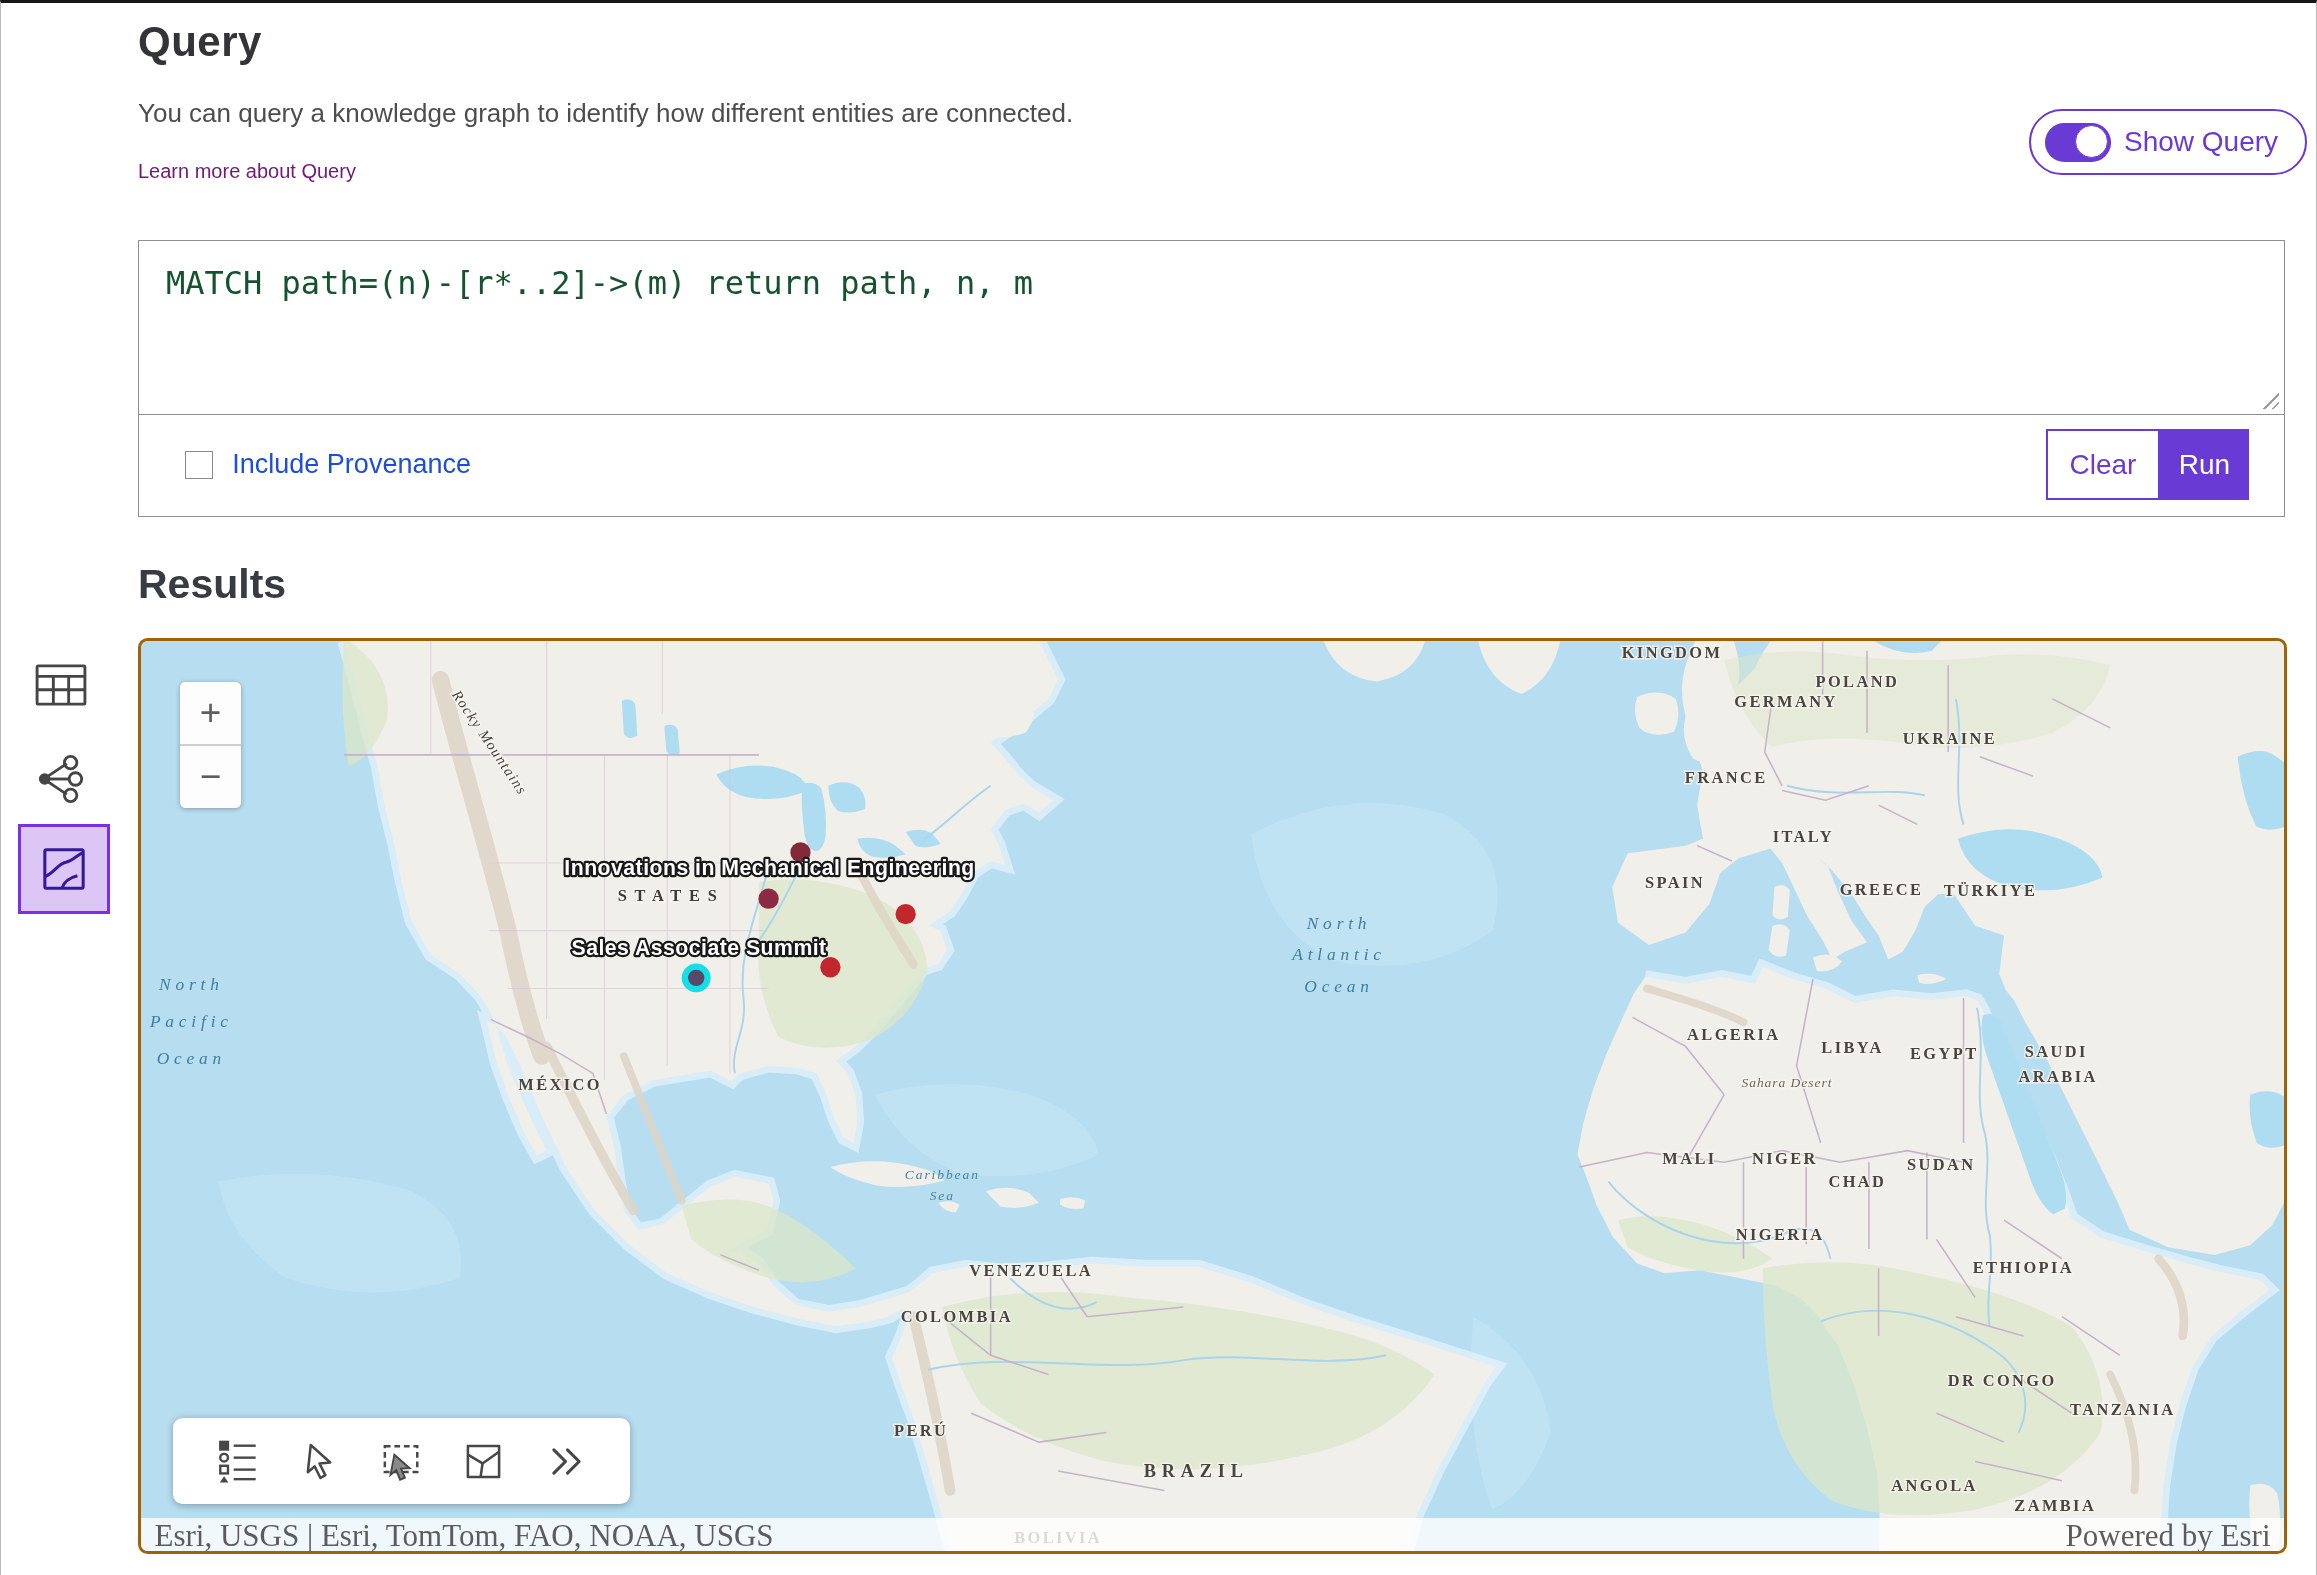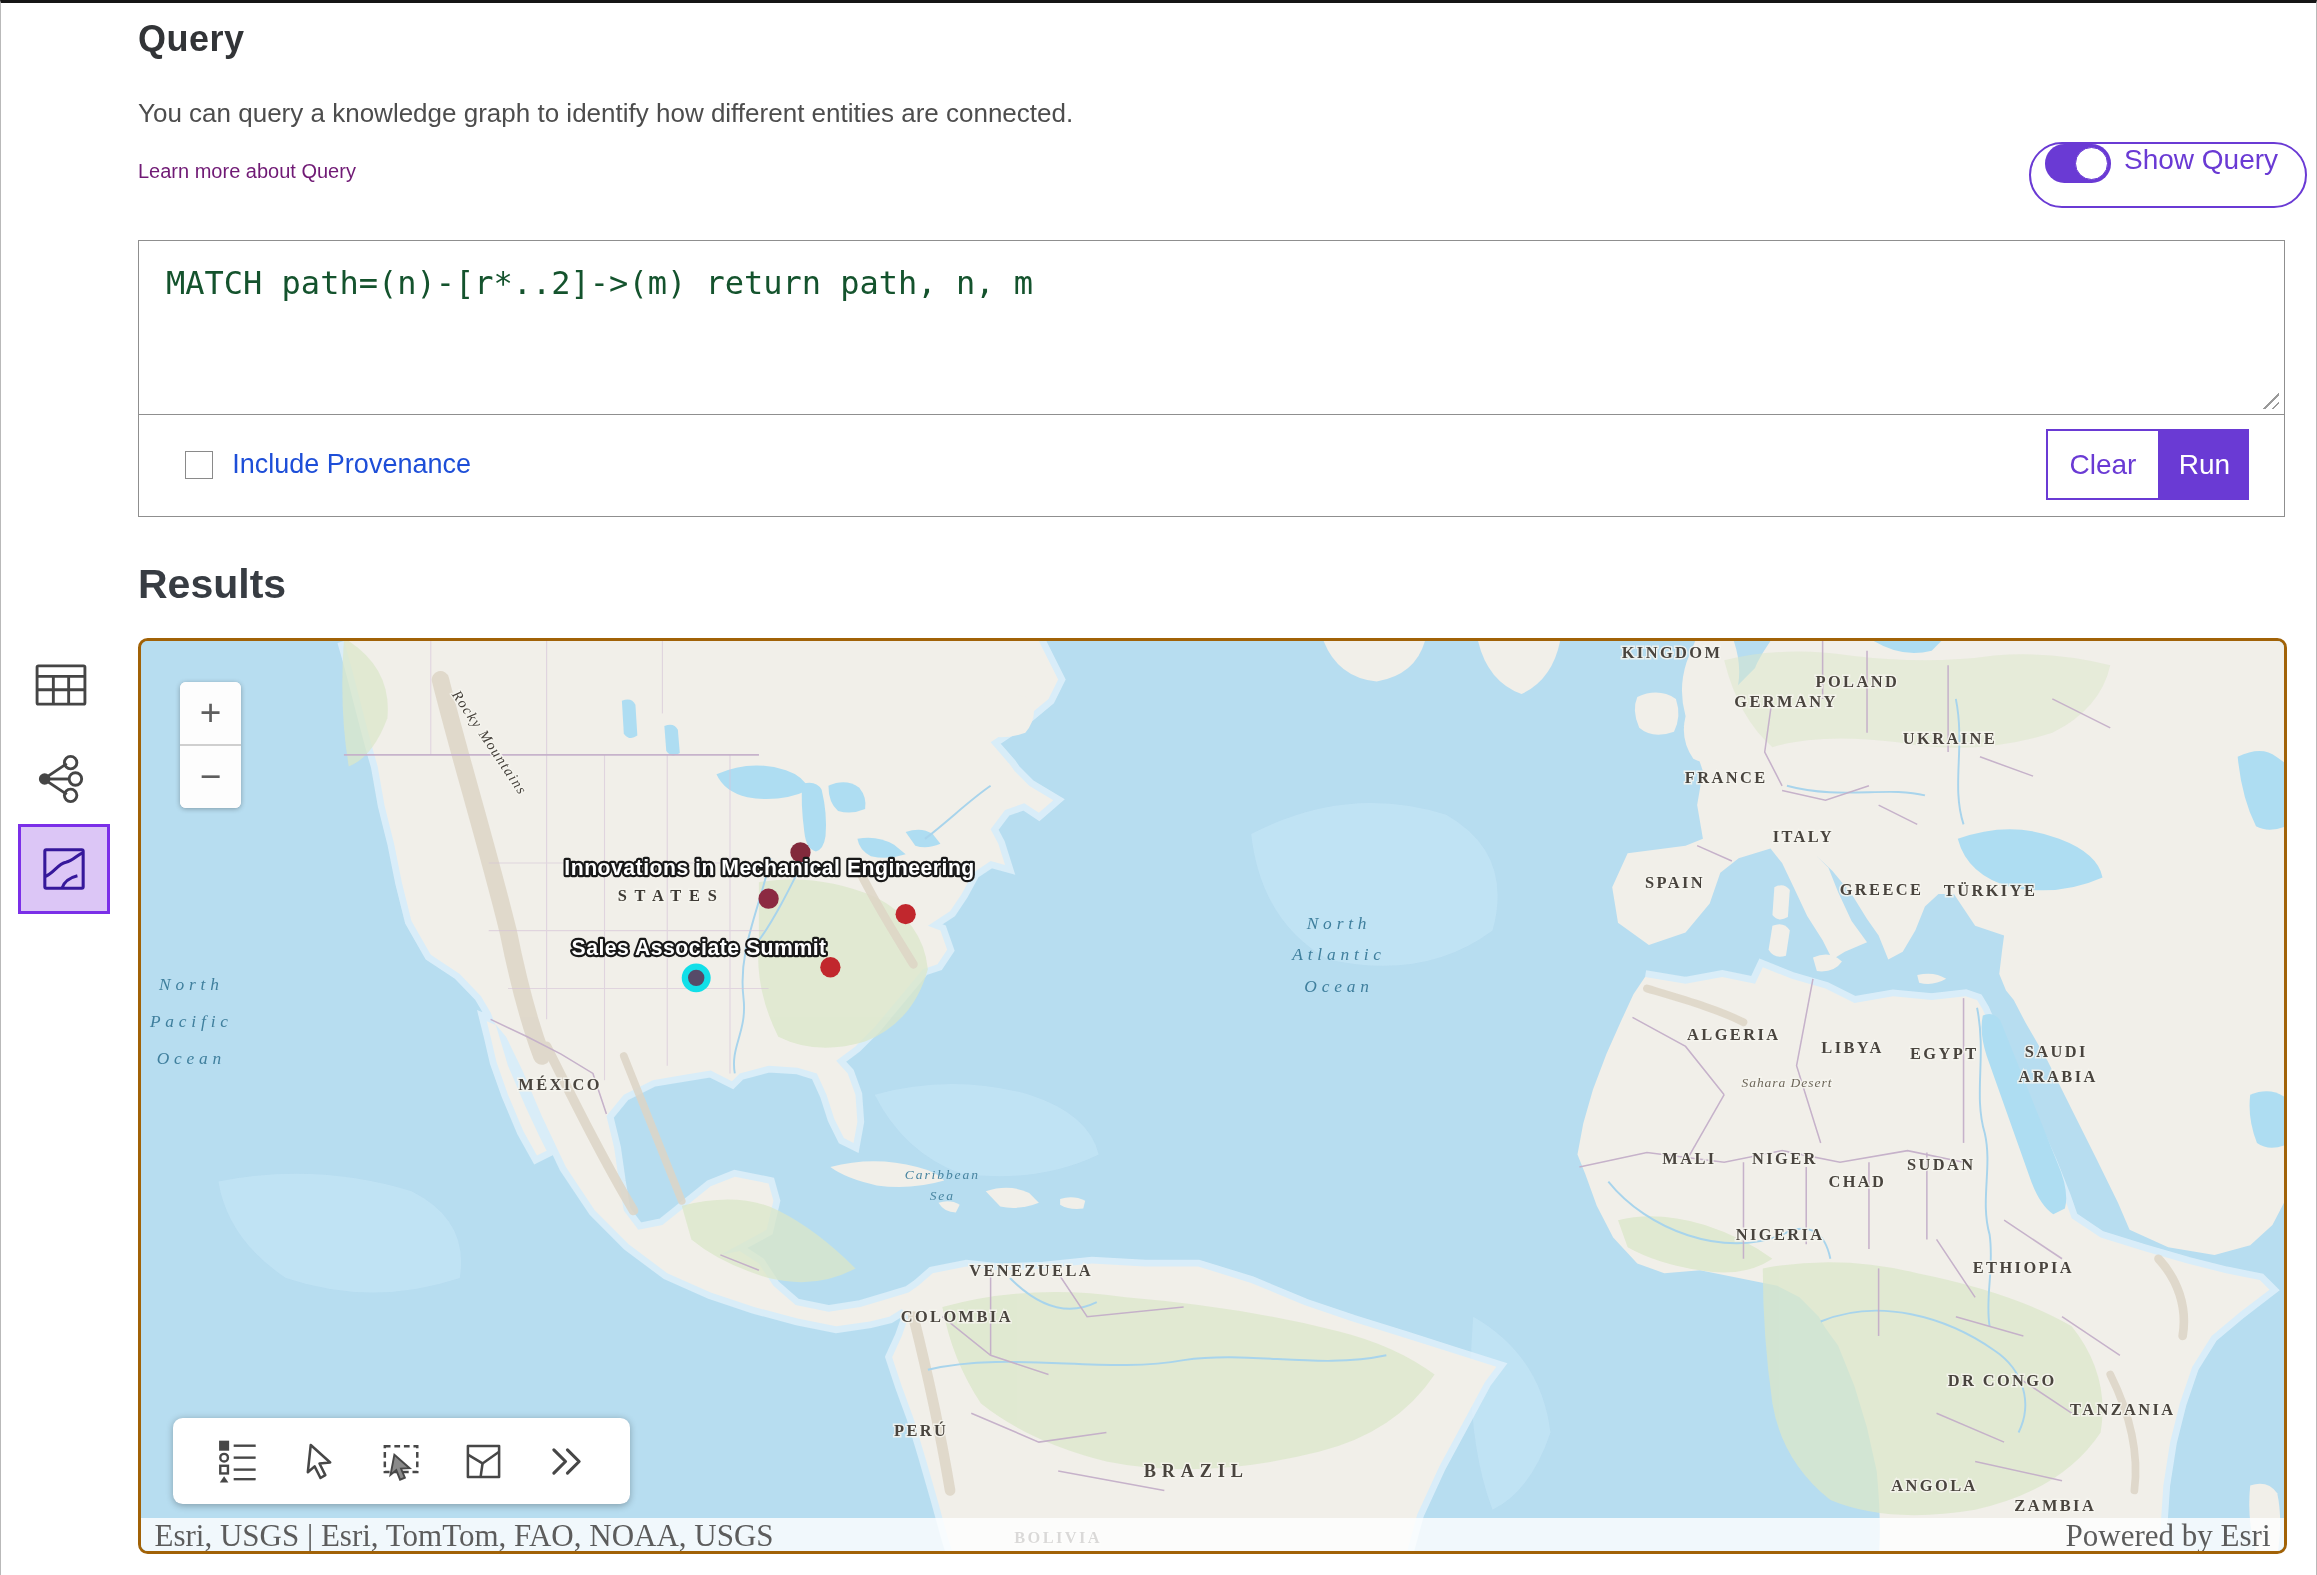--- a/index.html
+++ b/index.html
@@ -4,28 +4,28 @@
 <style>
   * { margin:0; padding:0; box-sizing:border-box; }
   html,body { background:#e8e8e8; }
   .app {
     position:relative; width:2317px; height:1576px; background:#ffffff;
     font-family:"Liberation Sans", sans-serif; color:#333;
     border-top:3.9px solid #161616; border-left:1.9px solid #b9b9b9;
     border-right:1.9px solid #b9b9b9; border-bottom:1.9px solid #b9b9b9;
     overflow:hidden;
   }
-  .page-title { position:absolute; left:137px; top:15.4px; font-size:36px; font-weight:bold; color:#323437; letter-spacing:0.5px; }
+  .page-title { position:absolute; left:137px; top:15.4px; font-size:42px; font-weight:bold; color:#323437; letter-spacing:0.5px; }
   .page-desc  { position:absolute; left:137px; top:95px; font-size:26px; color:#4d4d4d; }
   .learn-link { position:absolute; left:137px; top:157px; font-size:20px; color:#701a75; cursor:pointer; }
 
   .show-query-pill {
     position:absolute; left:2028px; top:106px; height:66px; min-width:253px;
     border:2.4px solid #6a3ad4; border-radius:35px; background:#fff;
-    display:flex; align-items:flex-start; gap:13.5px; padding:0 27px 0 13.5px; cursor:pointer;margin-top:33px;
+    display:flex; align-items:center; gap:13.5px; padding:0 27px 0 13.5px; cursor:pointer;
   }
   .toggle-track { position:relative; width:66px; height:39px; border-radius:19.3px; background:#6a3ad4; }
   .toggle-knob  { position:absolute; right:2.9px; top:2.9px; width:33px; height:33px; border-radius:50%; background:#fff; border:1.9px solid #6a3ad4; }
   .show-query-label { font-size:28px; color:#6a3ad4; }
 
   .query-panel {
     position:absolute; left:137px; top:237px; width:2147px; height:277px;
     border:1.9px solid #8f8f8f; background:#fff;
   }
   .query-textarea-wrap { position:relative; width:100%; height:174px; border-bottom:1.9px solid #8f8f8f; }

